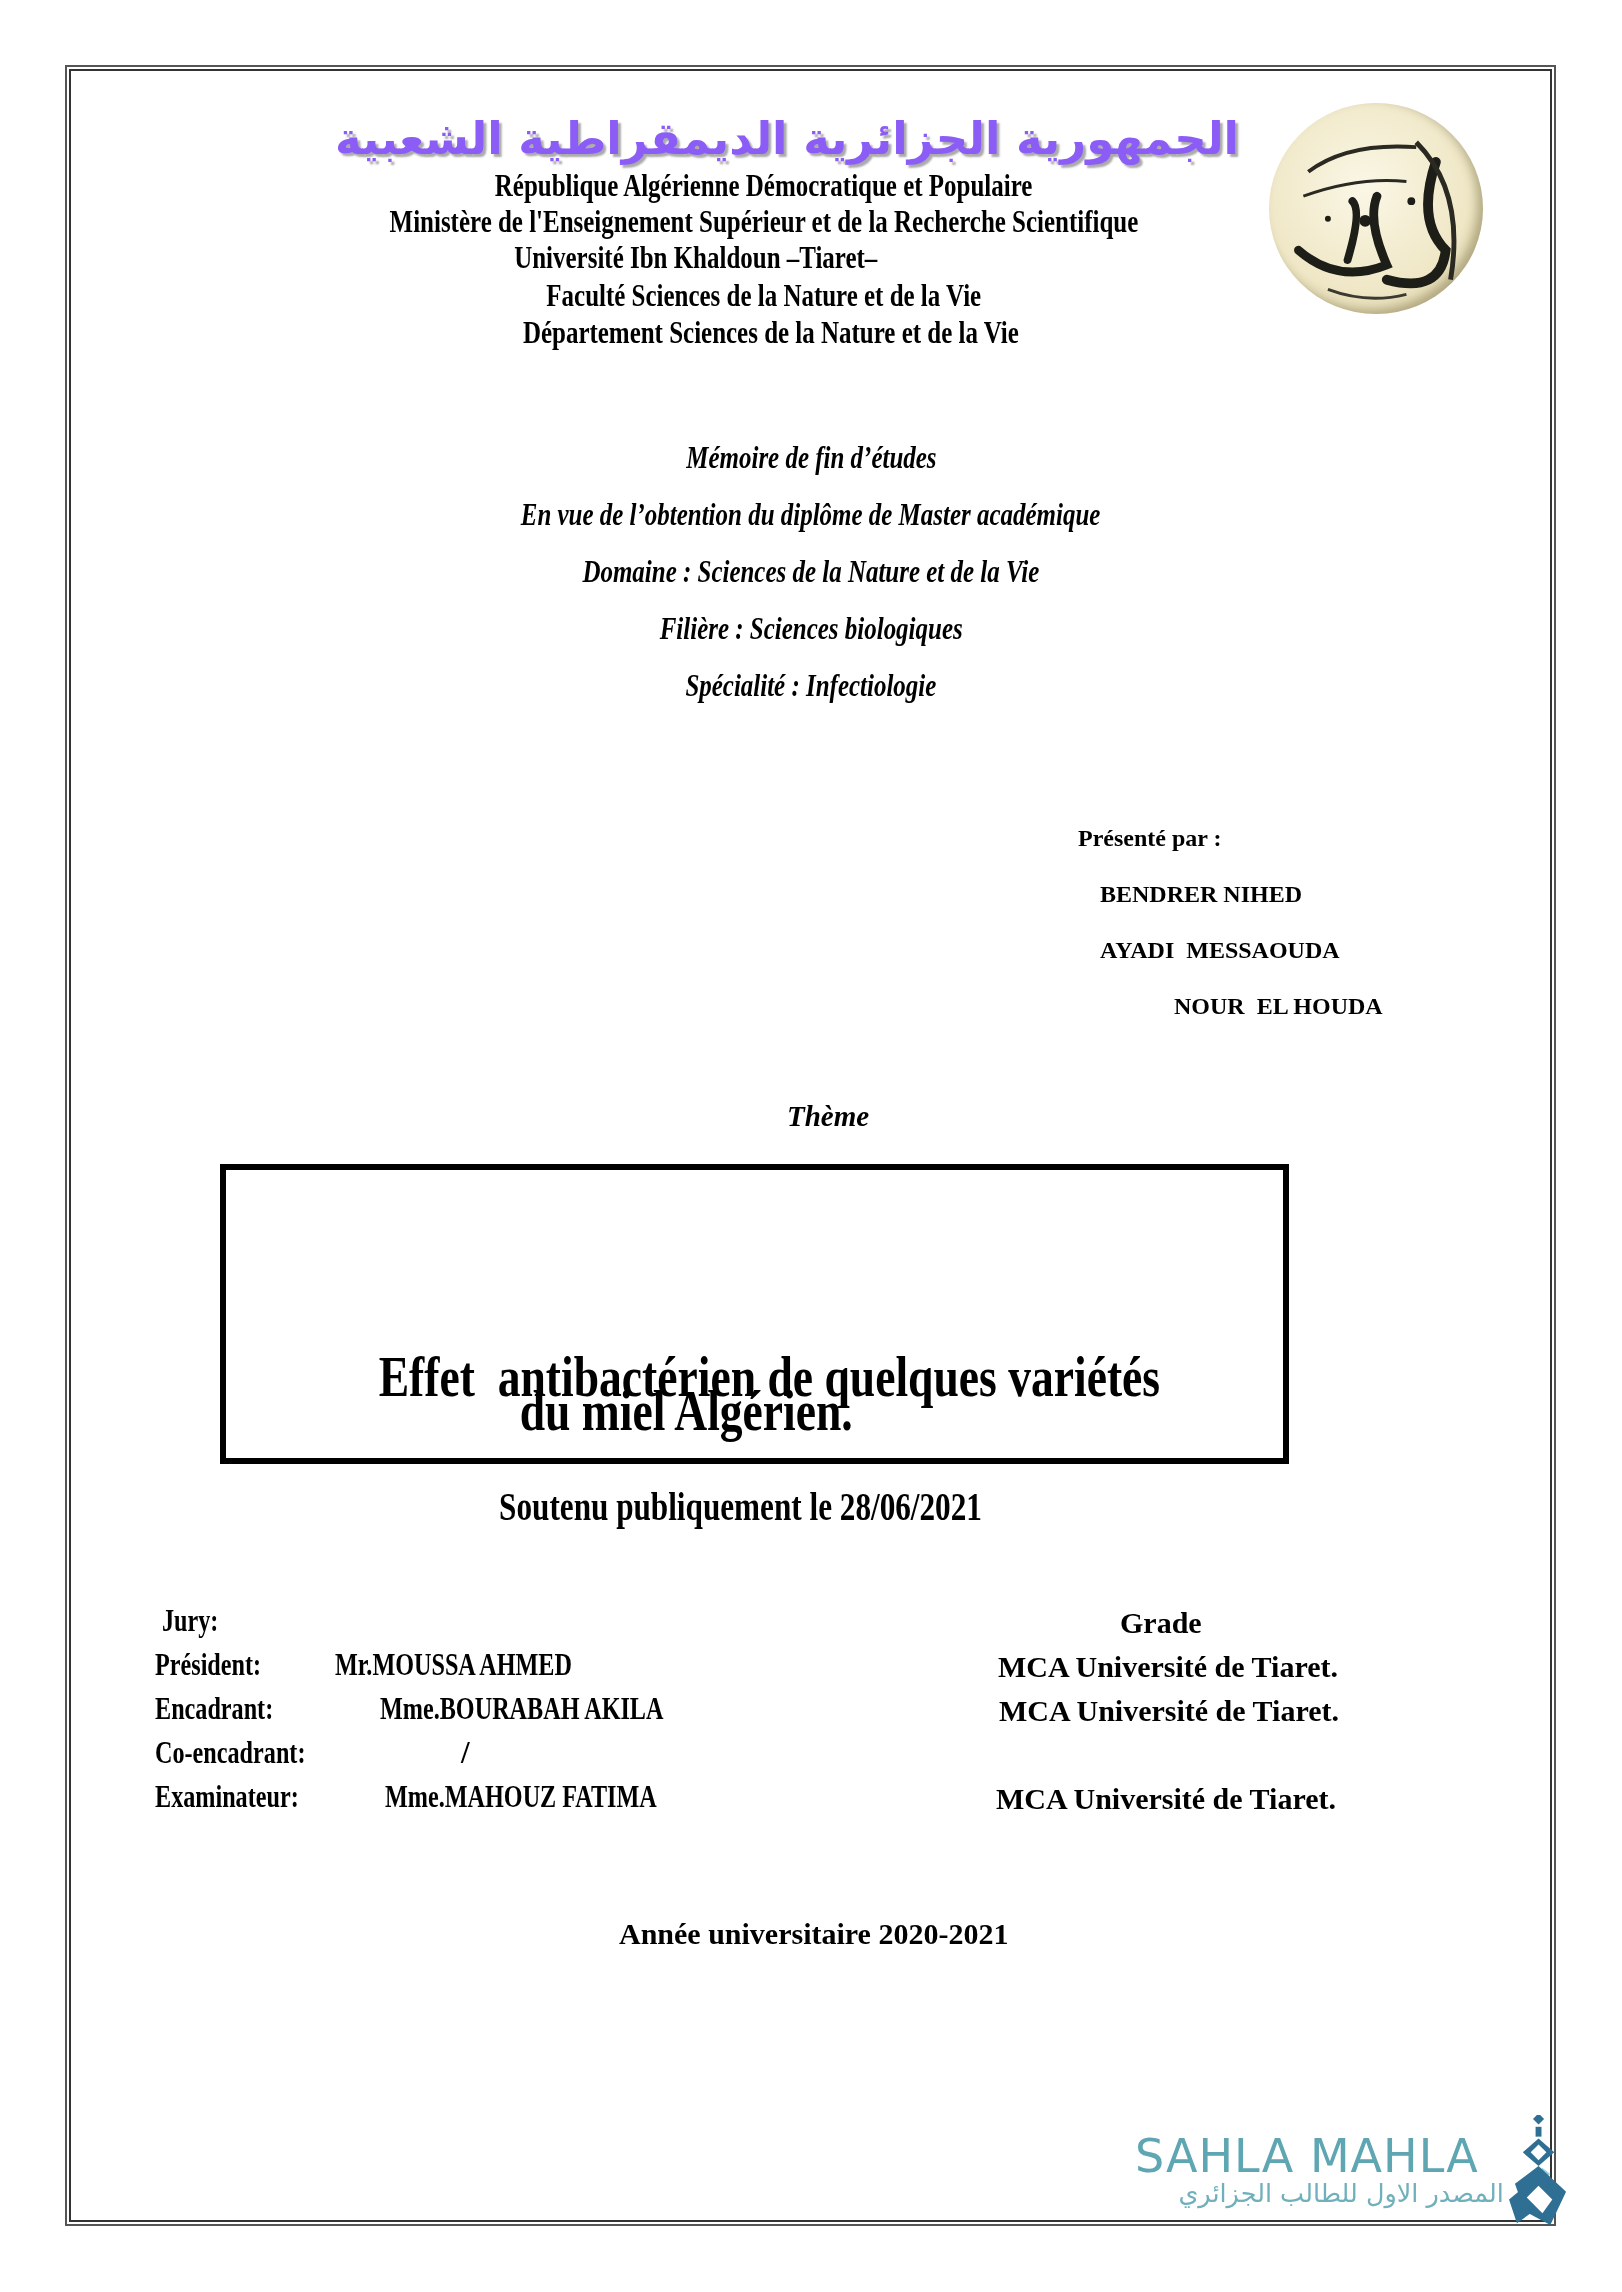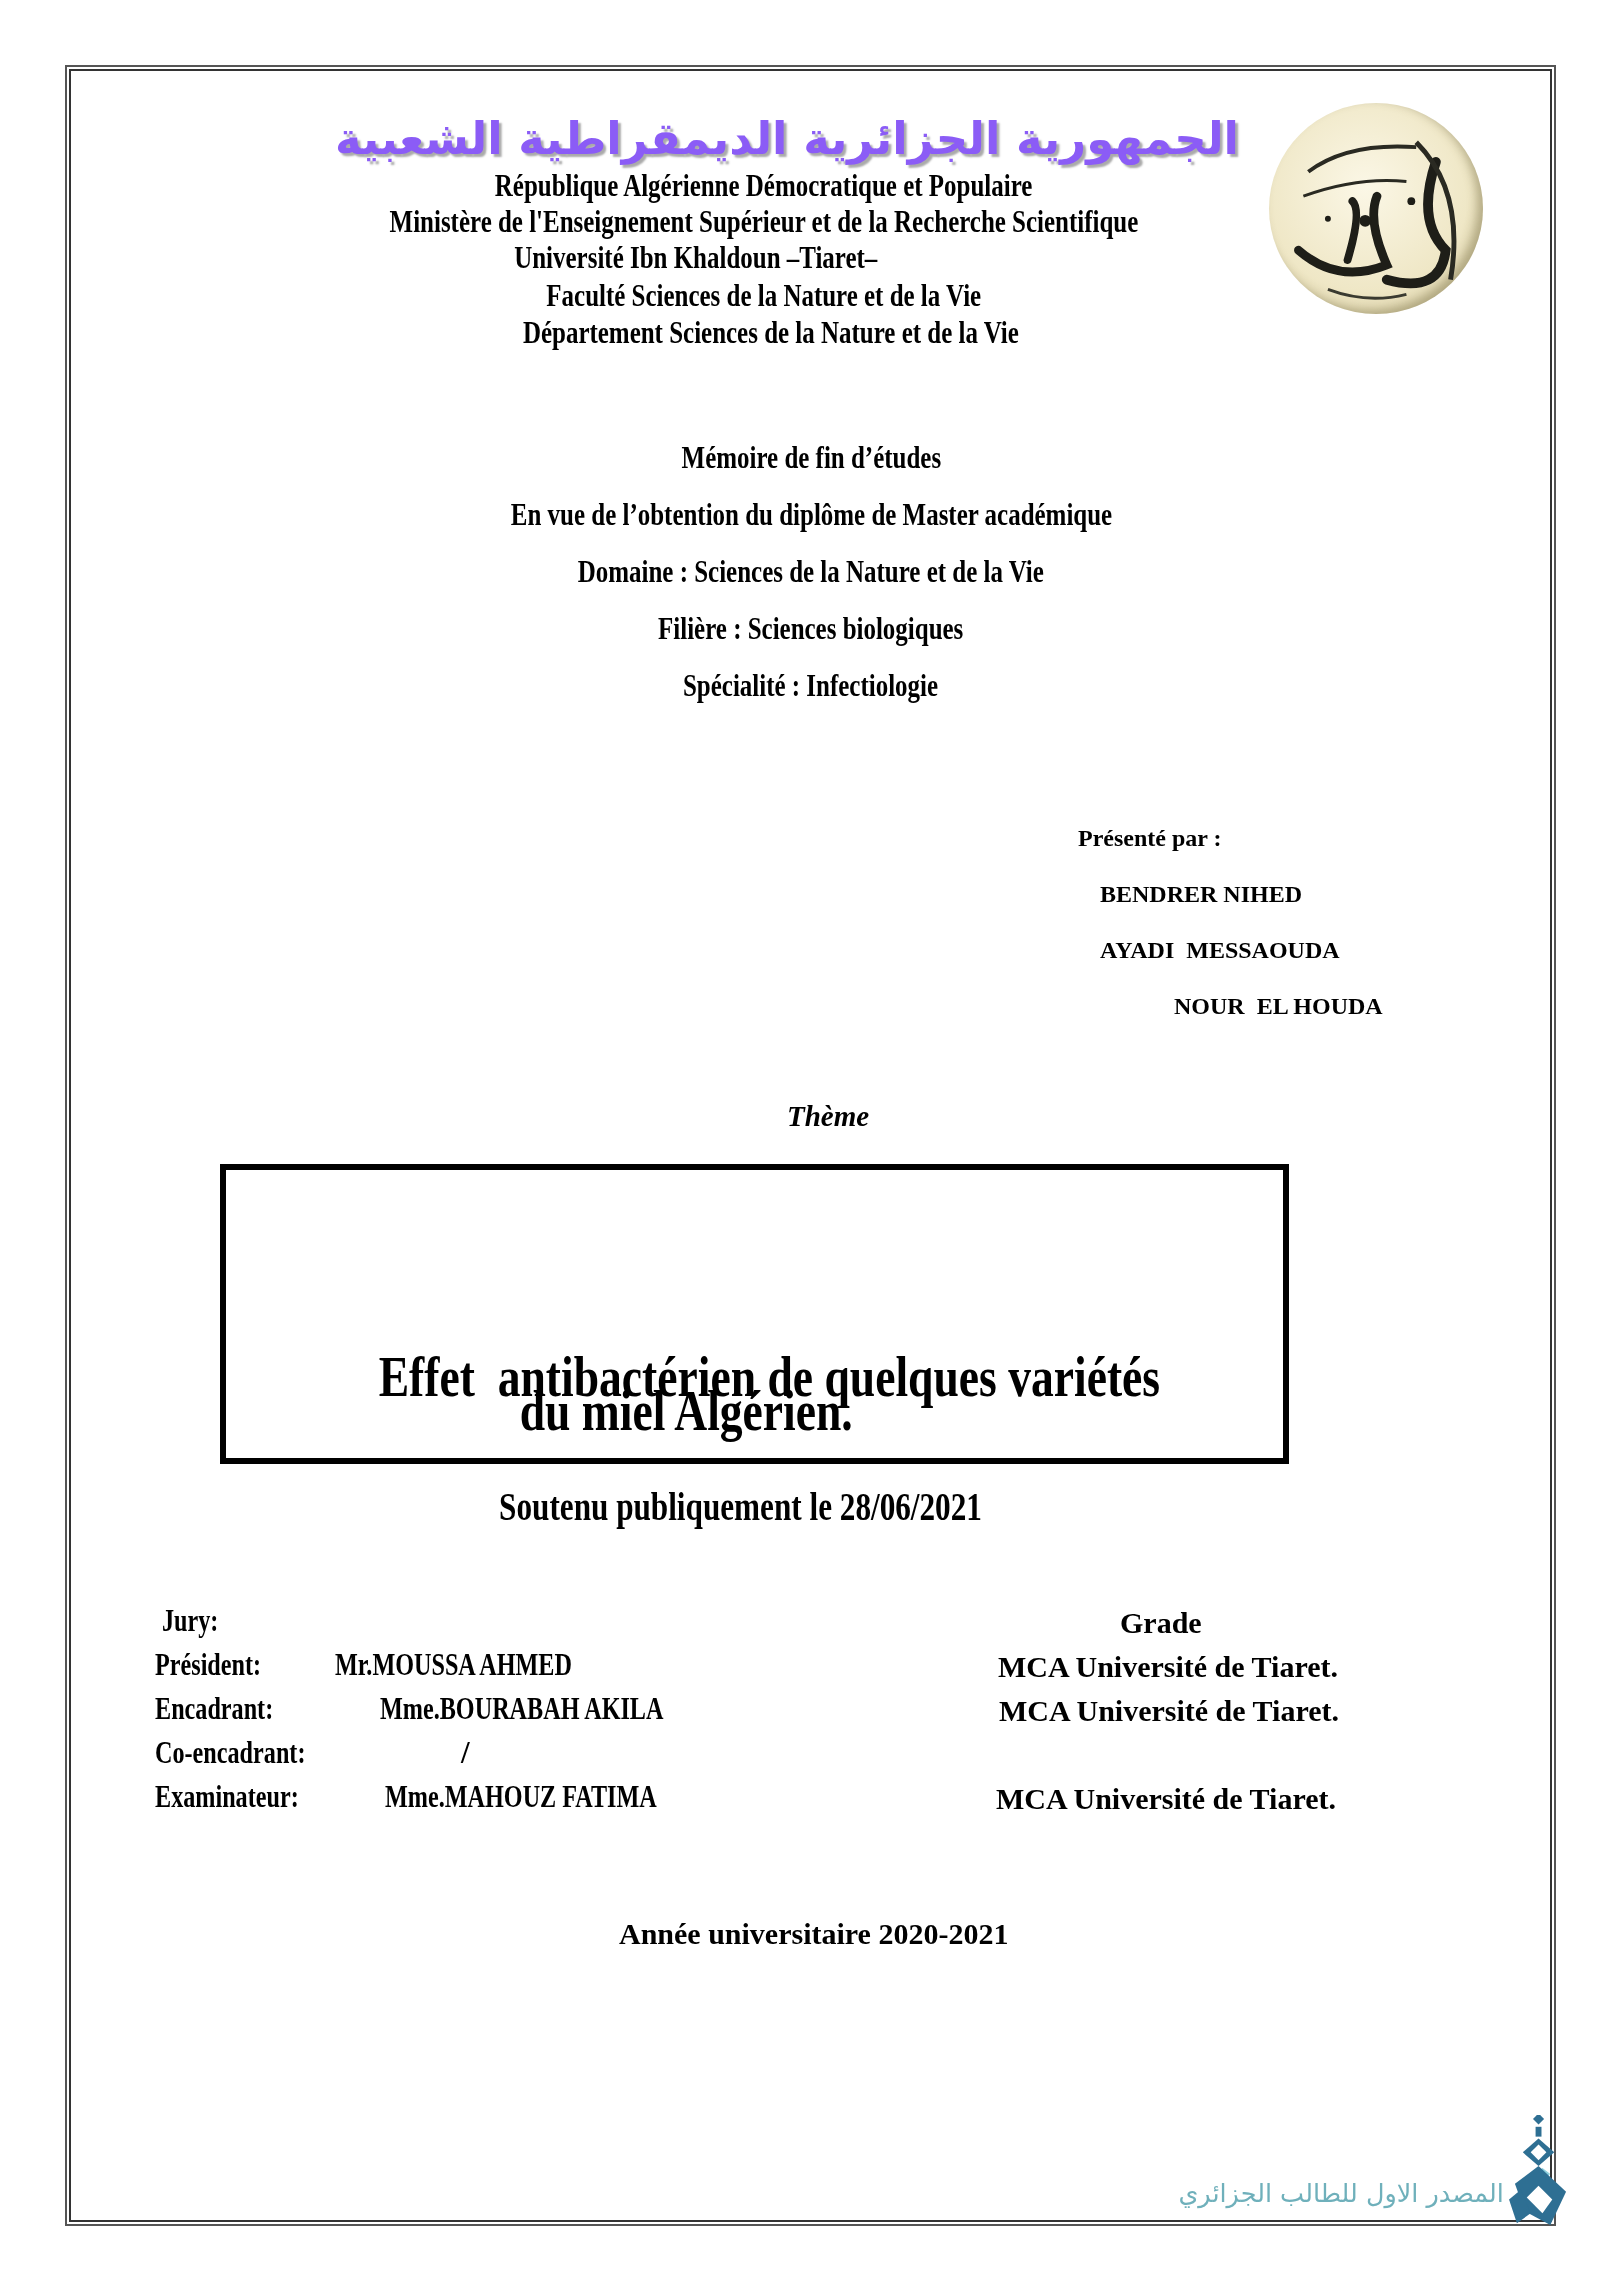--- a/index.html
+++ b/index.html
@@ -16,21 +16,21 @@
               color:#8b5cf6; text-shadow:2.9px 2.9px 2px #aaa; letter-spacing:0; }
 
   .cond { display:inline-block; transform-origin:center center; transform:scaleX(0.78); }
   .hdr { font-weight:bold; font-size:32px; line-height:37px; text-align:center; }
 
   .seal { position:absolute; left:1269px; top:103px; width:214px; height:211px; border-radius:50%;
           background:radial-gradient(circle at 45% 40%, #fbf7e6 0%, #efe7c6 60%, #c9bd8c 100%);
           box-shadow: inset -5.9px -3.9px 9.8px rgba(90,80,40,0.35); overflow:hidden; }
   .seal svg { position:absolute; left:0; top:0; }
 
-  .mid { font-weight:bold; font-size:32px; line-height:37px; text-align:center; left:0; width:1622px; }
+  .mid { font-weight:bold; font-size:32px; line-height:37px; text-align:center; left:0; width:1622px;font-style:italic; }
 
   .presenter { font-weight:bold; font-size:24px; line-height:35px; }
 
   .theme-box { position:absolute; left:220px; top:1164px; width:1069px; height:300px;
                border:6.9px solid #000; box-sizing:border-box; }
   .title-line { font-weight:bold; font-size:57px; line-height:65px; }
 
   .jury { font-weight:bold; font-size:31px; line-height:35px; }
   .grade { font-weight:bold; font-size:30px; line-height:35px; }
 
@@ -145,20 +145,21 @@
   <span class="cond" style="transform-origin:left center;">Examinateur:</span>
 </div>
 <div class="abs jury" style="left:385px; top:1779px;">
   <span class="cond" style="transform-origin:left center;">Mme.MAHOUZ FATIMA</span>
 </div>
 <div class="abs grade" style="left:996px; top:1781px;">MCA Université de Tiaret.</div>
 
 <div class="abs" style="left:619px; top:1916px; font-weight:bold; font-size:30px; line-height:35px;">Année universitaire 2020-2021</div>
 
 <div class="sahla">
+  <div class="sahla-text">SAHLA MAHLA</div>
   <div class="sahla-ar">المصدر الاول للطالب الجزائري</div>
   <div class="sahla-mark">
     <svg width="71" height="116" viewBox="0 0 72 118">
       <rect x="30" y="0" width="8" height="8" fill="#2e6f93" transform="rotate(45 34 4)"></rect>
       <rect x="31" y="12" width="6" height="10" fill="#2e6f93"></rect>
       <polygon points="34,24 50,38 34,52 18,38" fill="#2e6f93"></polygon>
       <polygon points="34,30 42,38 34,46 26,38" fill="#ffffff"></polygon>
       <polygon points="30,60 38,54 46,60 38,66" fill="#8fd0dc"></polygon>
       <path d="M10 70 L34 52 L62 78 L46 112 L20 98 Z" fill="#2e6f93"></path>
       <path d="M22 84 L34 72 L48 86 L38 100 Z" fill="#ffffff"></path>

